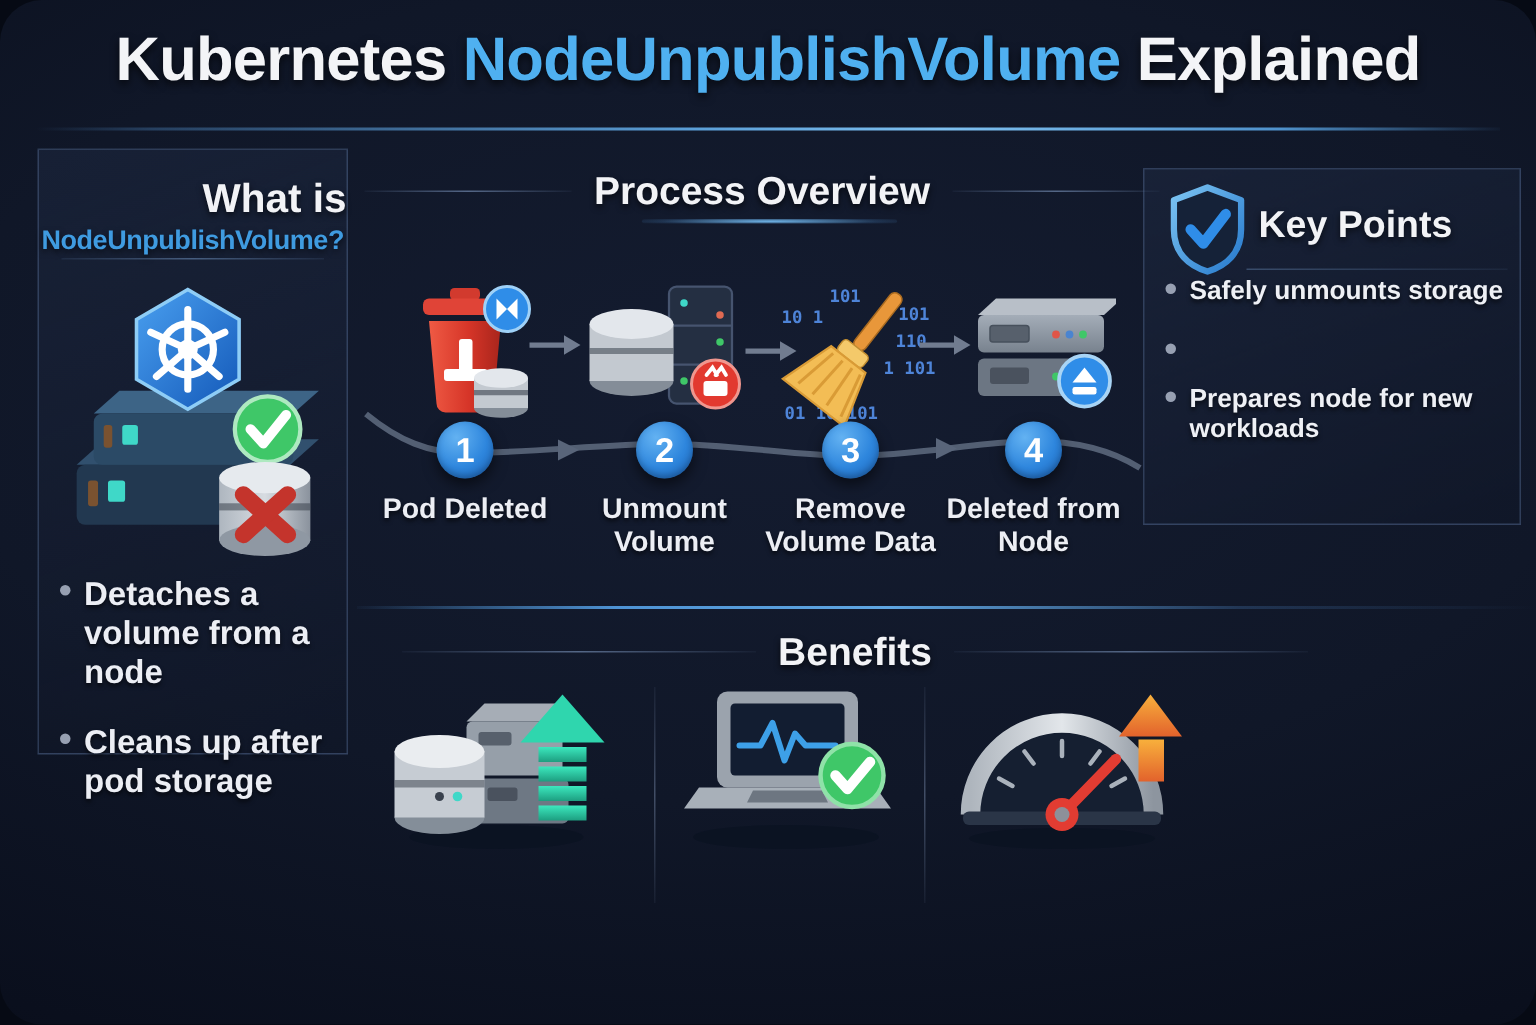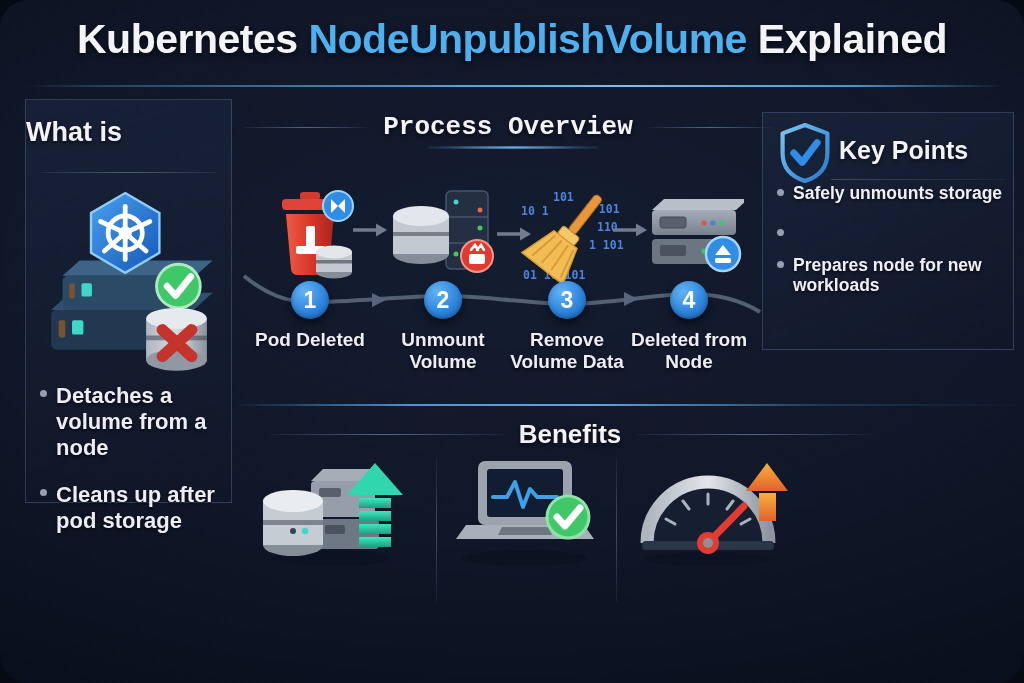--- a/index.html
+++ b/index.html
@@ -17,39 +17,39 @@
     text-shadow:0 3px 6px rgba(0,0,0,.65);white-space:nowrap;}
   .title .hl{color:#4fb0f0;}
   .title-line{position:absolute;top:85px;left:24px;width:976px;height:2px;
     background:linear-gradient(90deg, rgba(60,110,170,0) 0%, rgba(80,140,200,.35) 8%,
       #5b9fd8 45%, #7ec0f0 62%, #4f92cc 85%, rgba(60,110,170,.05) 100%);}
   
   .panel{position:absolute;border:1px solid rgba(115,145,195,.30);
     background:linear-gradient(160deg, rgba(40,54,84,.30), rgba(14,20,36,.12));}
   .panel-left{left:25px;top:99px;width:207px;height:404px;}
   .panel-right{left:762px;top:112px;width:252px;height:238px;}
-  .whatis-h1{margin:0;padding-top:17px;text-align:left;font-size:27px;font-weight:bold;
+  .whatis-h1{margin:0;padding-top:17px;text-align:right;font-size:27px;font-weight:bold;
     color:#f2f3f6;text-shadow:0 2px 4px rgba(0,0,0,.6);}
   .whatis-h2{margin:2px 0 0;text-align:center;font-size:18px;font-weight:bold;color:#3f9be0;
     letter-spacing:-.3px;text-shadow:0 2px 4px rgba(0,0,0,.6);}
   .whatis-div{position:absolute;left:15px;right:15px;top:72px;height:1px;
     background:linear-gradient(90deg,rgba(120,160,210,.1),rgba(130,170,220,.45),rgba(120,160,210,.1));}
   .whatis-art{position:absolute;left:8px;top:80px;}
   .bullets{position:absolute;left:14px;right:8px;list-style:none;margin:0;padding:0;}
   .bullets li{display:flex;gap:9px;font-weight:bold;line-height:1.18;
     text-shadow:0 2px 3px rgba(0,0,0,.6);}
   .bullets .dot{flex:0 0 auto;width:7px;height:7px;border-radius:50%;background:#97a0b2;margin-top:7px;}
   .whatis-bullets{top:283px;}
   .whatis-bullets li{font-size:22px;color:#eceef4;margin-bottom:21px;}
   
   .sec-head{position:absolute;display:flex;align-items:center;gap:15px;}
   .sec-head .rule{flex:1;height:1px;background:linear-gradient(90deg,rgba(130,160,205,.05),rgba(150,180,225,.5),rgba(130,160,205,.05));}
   .sec-head .txt{font-size:26px;font-weight:bold;color:#f2f3f6;white-space:nowrap;
     text-shadow:0 2px 4px rgba(0,0,0,.65);}
-  .process-head{left:243px;top:112px;width:530px;font-family:Liberation Mono, monospace;}
+  .process-head{left:243px;top:112px;width:530px;}
   .process-glow{position:absolute;left:428px;top:146px;width:170px;height:3px;border-radius:2px;
     background:radial-gradient(60% 100% at 50% 50%, #6fb4e8 0%, rgba(70,130,190,.25) 70%, rgba(70,130,190,0) 100%);}
   .benefits-head{left:268px;top:419px;width:604px;}
   .sep-line{position:absolute;top:404px;left:238px;width:786px;height:2px;
     background:linear-gradient(90deg, rgba(60,110,170,.05), #4e93d4 22%, #5fa6e2 45%, rgba(70,120,180,.3) 75%, rgba(60,110,170,0) 100%);}
   
   .step-icon{position:absolute;top:188px;}
   .mini-arrow{position:absolute;}
   .flow-svg{position:absolute;left:238px;top:272px;}
   .num-circle{position:absolute;top:281px;width:38px;height:38px;border-radius:50%;
@@ -78,20 +78,21 @@
 </head>
 <body>
 
 <div class="stage">
 
   <div class="title"><span>Kubernetes </span><span class="hl">NodeUnpublishVolume</span><span> Explained</span></div>
   <div class="title-line"></div>
 
   <div class="panel panel-left">
     <h2 class="whatis-h1">What is</h2>
+    <h3 class="whatis-h2">NodeUnpublishVolume?</h3>
     <div class="whatis-div"></div>
 
     <svg class="whatis-art" width="190" height="198" viewBox="0 0 200 205">
       <defs>
         <linearGradient id="kblue" x1="0" y1="0" x2="1" y2="1">
           <stop offset="0" stop-color="#4aa0f0"></stop>
             <stop offset="1" stop-color="#1358b8"></stop>
         </linearGradient>
         <linearGradient id="silver" x1="0" y1="0" x2="1" y2="0">
           <stop offset="0" stop-color="#aeb6bf"></stop>

